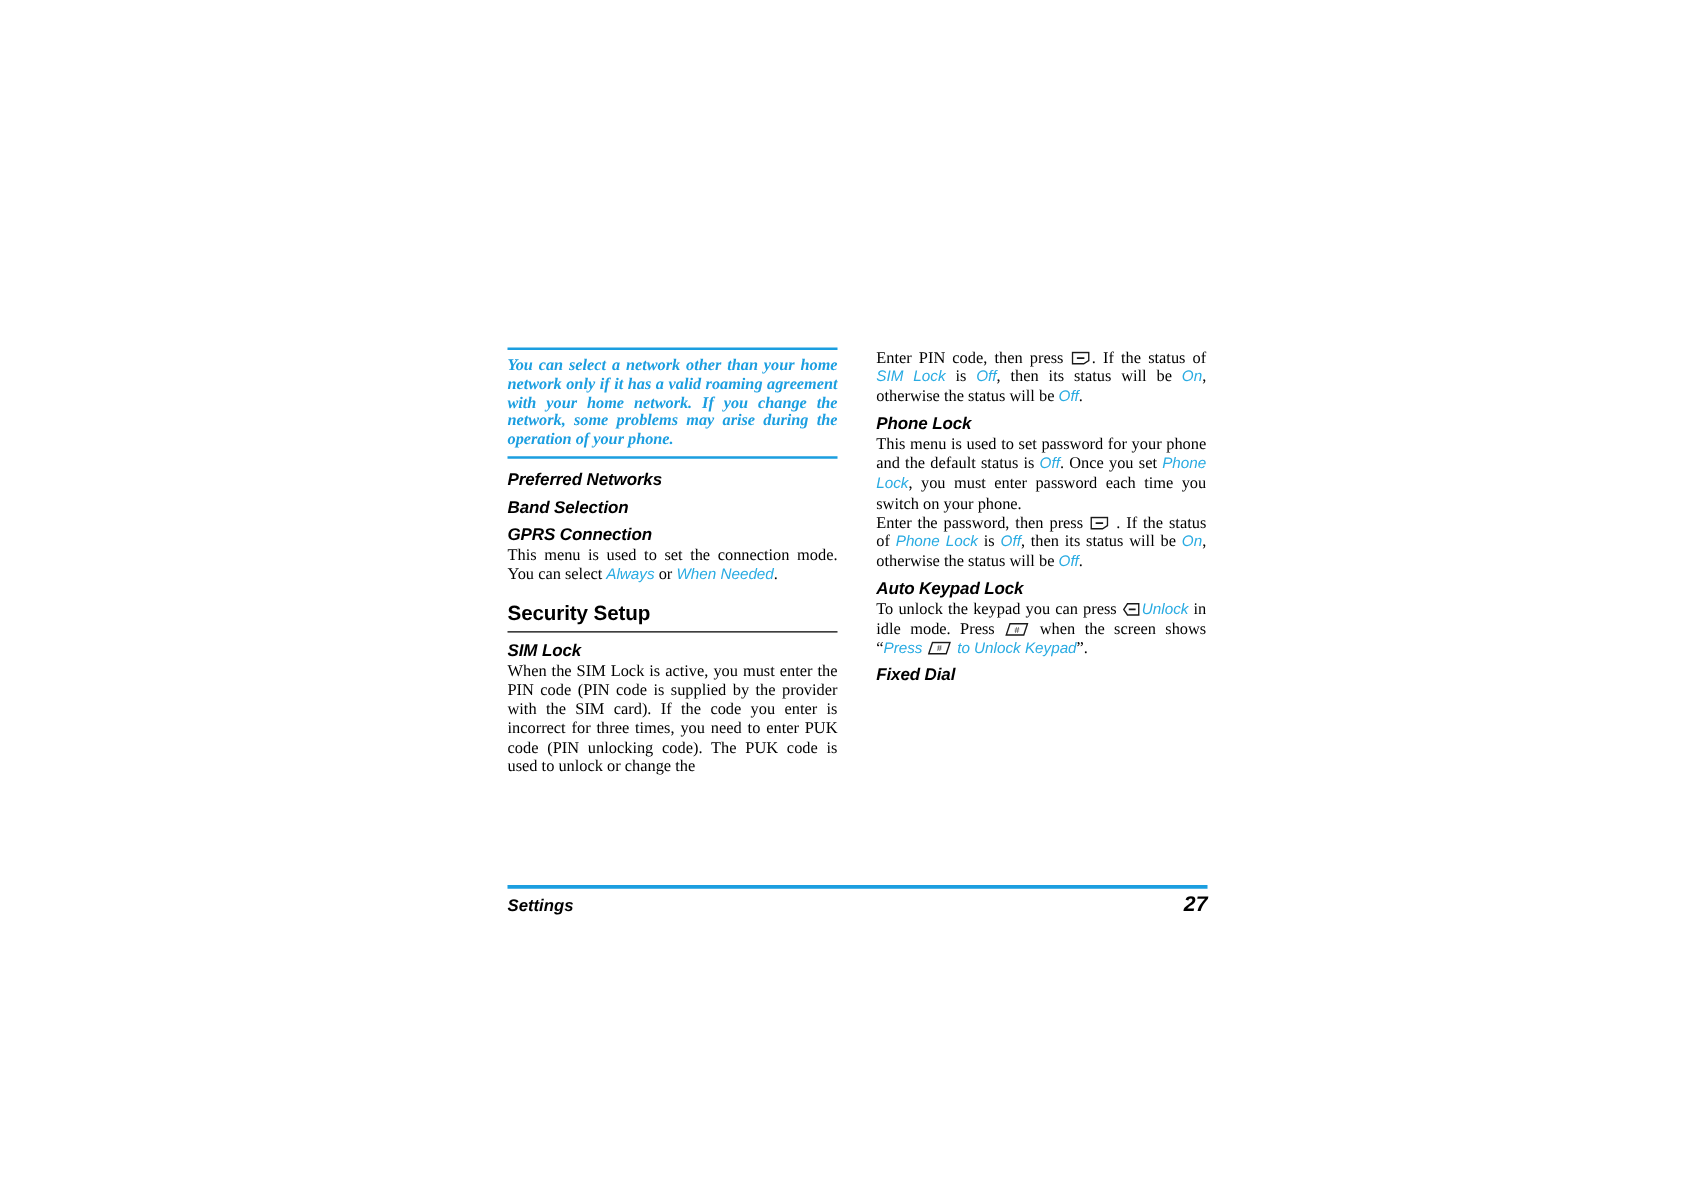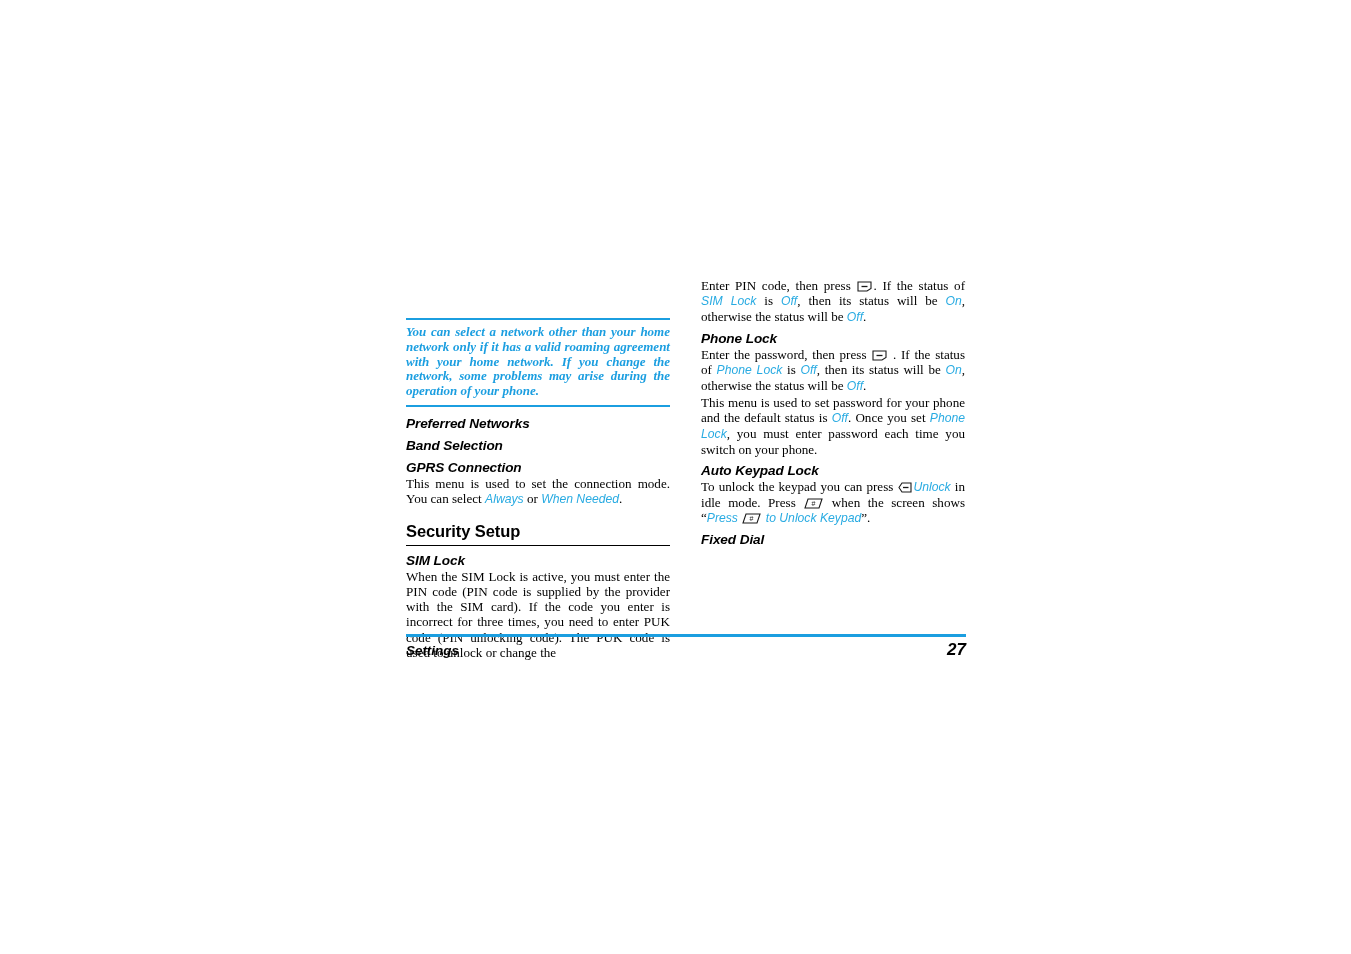--- a/index.html
+++ b/index.html
@@ -47,21 +47,20 @@
     color: #000;
   }
   p.body + p.body { margin-top: 0; }
 
   
   .note {
     border-top: 2.2px solid #1b9ee0;
     border-bottom: 2.2px solid #1b9ee0;
     padding: 5px 0 6px 0;
     margin-bottom: 9px;
-    margin-top: 40px;
   }
   .note p {
     margin: 0;
     color: #1b9ee0;
     font-family: "Liberation Serif", serif;
     font-style: italic;
     font-weight: bold;
     font-size: 13px;
     line-height: 14.8px;
     text-align: justify;
@@ -108,21 +107,21 @@
     display: inline-block;
     vertical-align: -2px;
     margin: 0 1px;
   }
   .key svg { display: block; }
 
   
   #footer {
     position: absolute;
     left: 406px;
-    top: 634px;
+    top: 708px;
     width: 560px;
   }
   #footer .rule {
     height: 3.2px;
     background: #1b9ee0;
     width: 100%;
   }
   #footer .row {
     display: flex;
     justify-content: space-between;
@@ -172,26 +171,26 @@
     <div class="col">
 
 
       <p class="body"><span>Enter PIN code, then press </span><span class="key"><svg width="15" height="11" viewBox="0 0 15 11">
               <path d="M1 1 L14 1 L14 7.5 L10 10 L1 10 Z" fill="none" stroke="#1a1a1a" stroke-width="1.1"></path>
               <line x1="4.5" y1="5.5" x2="10.5" y2="5.5" stroke="#1a1a1a" stroke-width="1.3"></line>
             </svg></span><span>. If the status of </span><span class="term">SIM Lock</span><span> is </span><span class="term">Off</span><span>, then its status will be </span><span class="term">On</span><span>, otherwise the status will be </span><span class="term">Off</span><span>.</span></p>
 
       <h2 class="h-sub">Phone Lock</h2>
 
+      <p class="body"><span>This menu is used to set password for your phone and the default status is </span><span class="term">Off</span><span>. Once you set </span><span class="term">Phone Lock</span><span>, you must enter password each time you switch on your phone.</span></p>
+
       <p class="body"><span>Enter the password, then press </span><span class="key"><svg width="15" height="11" viewBox="0 0 15 11">
               <path d="M1 1 L14 1 L14 7.5 L10 10 L1 10 Z" fill="none" stroke="#1a1a1a" stroke-width="1.1"></path>
               <line x1="4.5" y1="5.5" x2="10.5" y2="5.5" stroke="#1a1a1a" stroke-width="1.3"></line>
             </svg></span><span> . If the status of </span><span class="term">Phone Lock</span><span> is </span><span class="term">Off</span><span>, then its status will be </span><span class="term">On</span><span>, otherwise the status will be </span><span class="term">Off</span><span>.</span></p>
-
-      <p class="body"><span>This menu is used to set password for your phone and the default status is </span><span class="term">Off</span><span>. Once you set </span><span class="term">Phone Lock</span><span>, you must enter password each time you switch on your phone.</span></p>
 
       <h2 class="h-sub">Auto Keypad Lock</h2>
 
 
       <p class="body"><span>To unlock the keypad you can press </span><span class="key"><svg width="14" height="11" viewBox="0 0 14 11">
               <path d="M4 1 L13 1 L13 10 L4 10 L1 5.5 Z" fill="none" stroke="#1a1a1a" stroke-width="1.1"></path>
               <line x1="5" y1="5.5" x2="10.5" y2="5.5" stroke="#1a1a1a" stroke-width="1.3"></line>
             </svg></span><span class="term">Unlock</span><span> in idle mode. Press </span><span class="key"><svg width="19" height="11" viewBox="0 0 19 11">
               <path d="M4 1 L18 1 L15 10 L1 10 Z" fill="none" stroke="#1a1a1a" stroke-width="1.1"></path>
               <text x="9.5" y="8.2" font-family="Liberation Sans, sans-serif" font-size="7" text-anchor="middle" fill="#1a1a1a">#</text>

